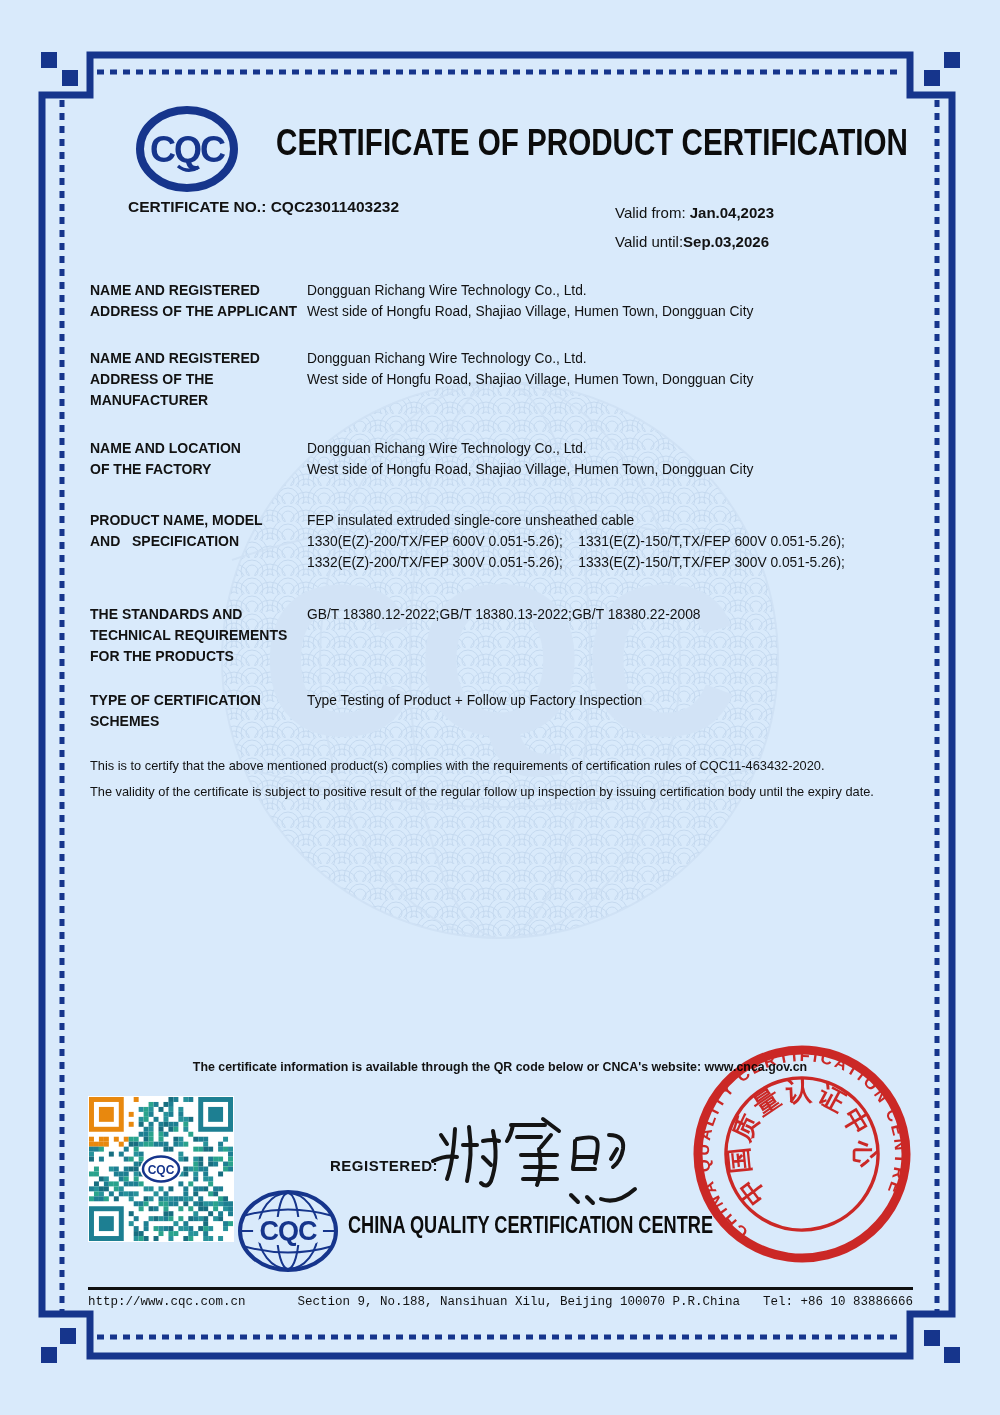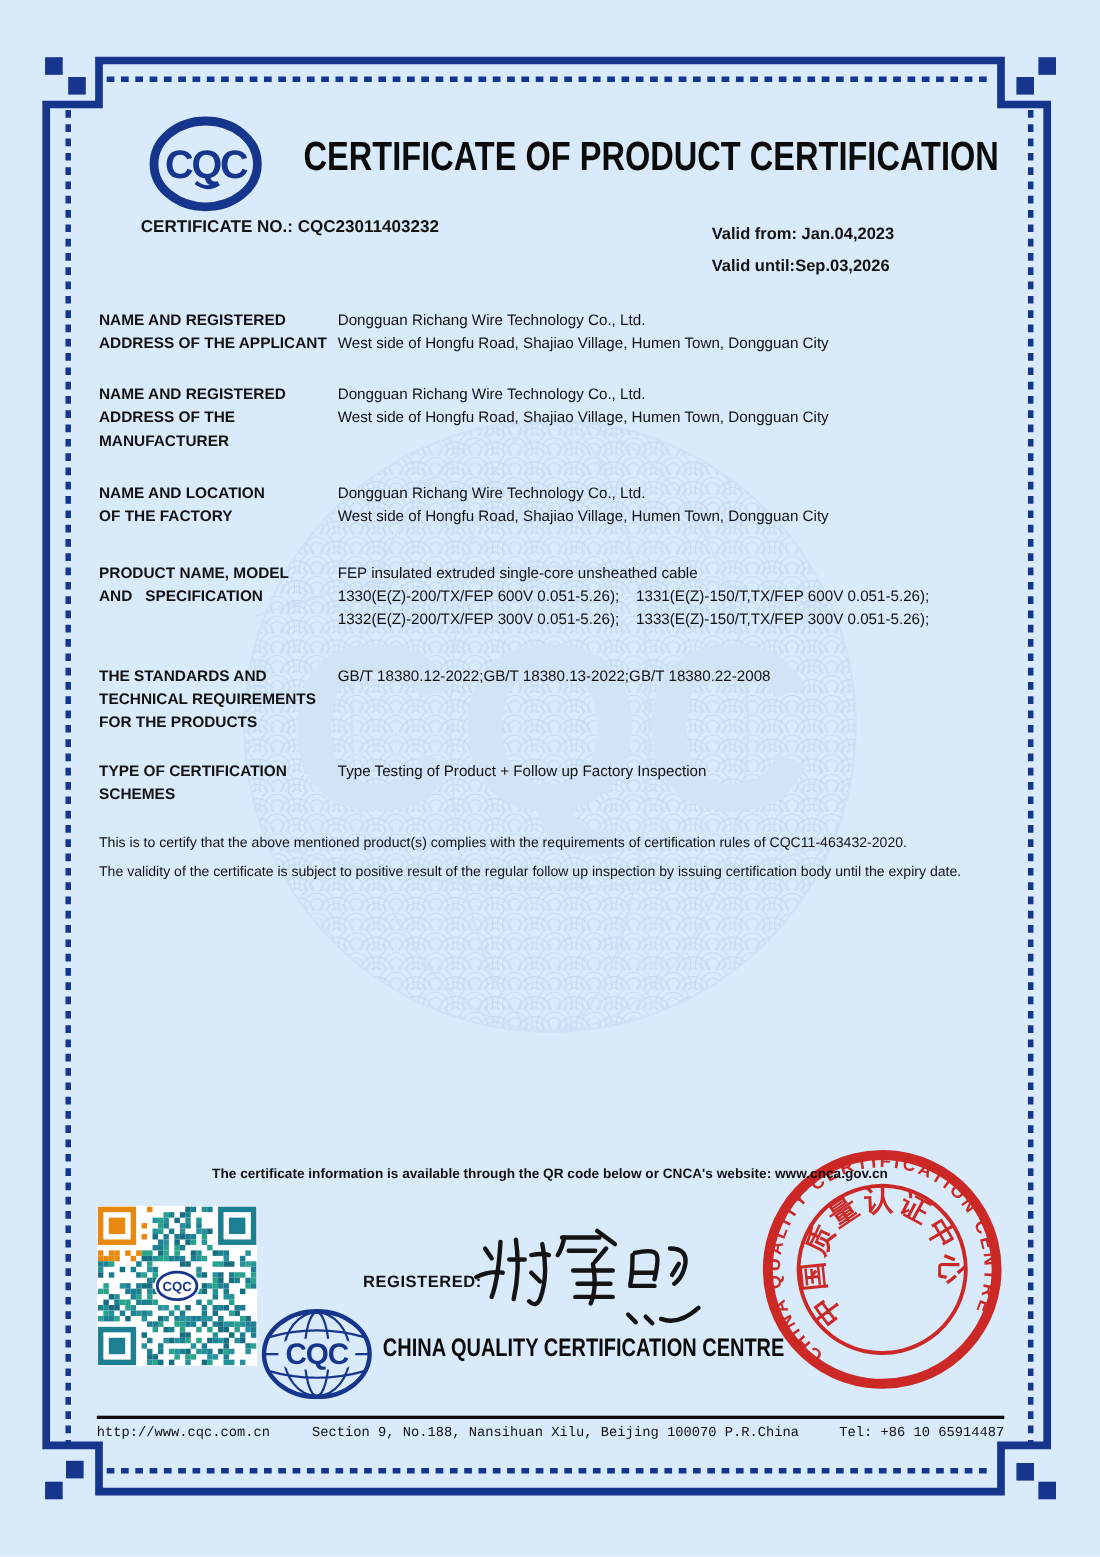--- a/index.html
+++ b/index.html
@@ -10,21 +10,21 @@
   }
   .abs{position:absolute;}
   svg{display:block;}
   
   .title{
     position:absolute;left:276px;top:122px;font-size:37px;font-weight:bold;
     letter-spacing:0;white-space:nowrap;transform:scaleX(.8);transform-origin:left center;color:#0c0c0c;
   }
   .certno{position:absolute;left:128px;top:198px;font-size:15.5px;font-weight:bold;white-space:nowrap;}
   .validblock{position:absolute;left:615px;top:198px;font-size:15px;line-height:29px;white-space:nowrap;}
-  .validblock b{font-weight:bold;margin-left:32px;}
+  .validblock b{font-weight:normal;}
   .validblock .v{font-weight:600;}
   
   .row{position:absolute;left:0;top:0;width:920px;}
   .flabel{position:absolute;left:90px;width:212px;font-size:14px;font-weight:bold;line-height:21px;}
   .fvalue{position:absolute;left:307px;width:625px;font-size:13.8px;line-height:21px;}
   .lline,.vline{white-space:pre-wrap;}
   .statement{position:absolute;left:90px;width:830px;font-size:12.8px;white-space:nowrap;}
   .qrnote{position:absolute;left:90px;top:1060px;width:820px;text-align:center;font-size:12.4px;font-weight:600;}
   
   .qrbox{position:absolute;left:88px;top:1096px;width:146px;height:146px;}
@@ -33,21 +33,21 @@
   .siglabel{position:absolute;left:330px;top:1157px;font-size:15px;font-weight:bold;letter-spacing:.5px;}
   
   .issuername{
     position:absolute;left:348px;top:1212px;font-size:23px;font-weight:800;white-space:nowrap;
     transform:scaleX(.79);transform-origin:left center;color:#0c0c0c;
   }
   
   .rule{position:absolute;left:88px;top:1287px;width:825px;height:3px;background:#101010;}
   .foot{position:absolute;top:1295px;font-family:"Liberation Mono","DejaVu Sans Mono",monospace;font-size:12.5px;white-space:nowrap;}
   .foot.web{left:88px;}
-  .foot.addr{left:270px;width:470px;text-align:center;}
+  .foot.addr{left:270px;width:470px;text-align:right;}
   .foot.tel{left:640px;width:273px;text-align:right;}
   .stamp{position:absolute;left:682px;top:1034px;mix-blend-mode:multiply;}
 </style>
 </head>
 <body>
 
 <div class="certificate">
 
   <svg class="abs" style="left:0;top:0;" width="1000" height="1415" viewBox="0 0 1000 1415">
     <defs>
@@ -567,15 +567,15 @@
       </text>
       <text font-size="26" font-weight="bold" fill="#ee1a14">
         <textPath href="#stampArcInner" startOffset="8" textLength="230">中国质量认证中心</textPath>
       </text>
     </g>
   </svg>
 
   <div class="rule"></div>
   <div class="foot web">http://www.cqc.com.cn</div>
   <div class="foot addr">Section 9, No.188, Nansihuan Xilu, Beijing 100070 P.R.China</div>
-  <div class="foot tel">Tel: +86 10 65914487</div>
+  <div class="foot tel">Tel: +86 10 83886666</div>
 
 </div>
 
 </body></html>

